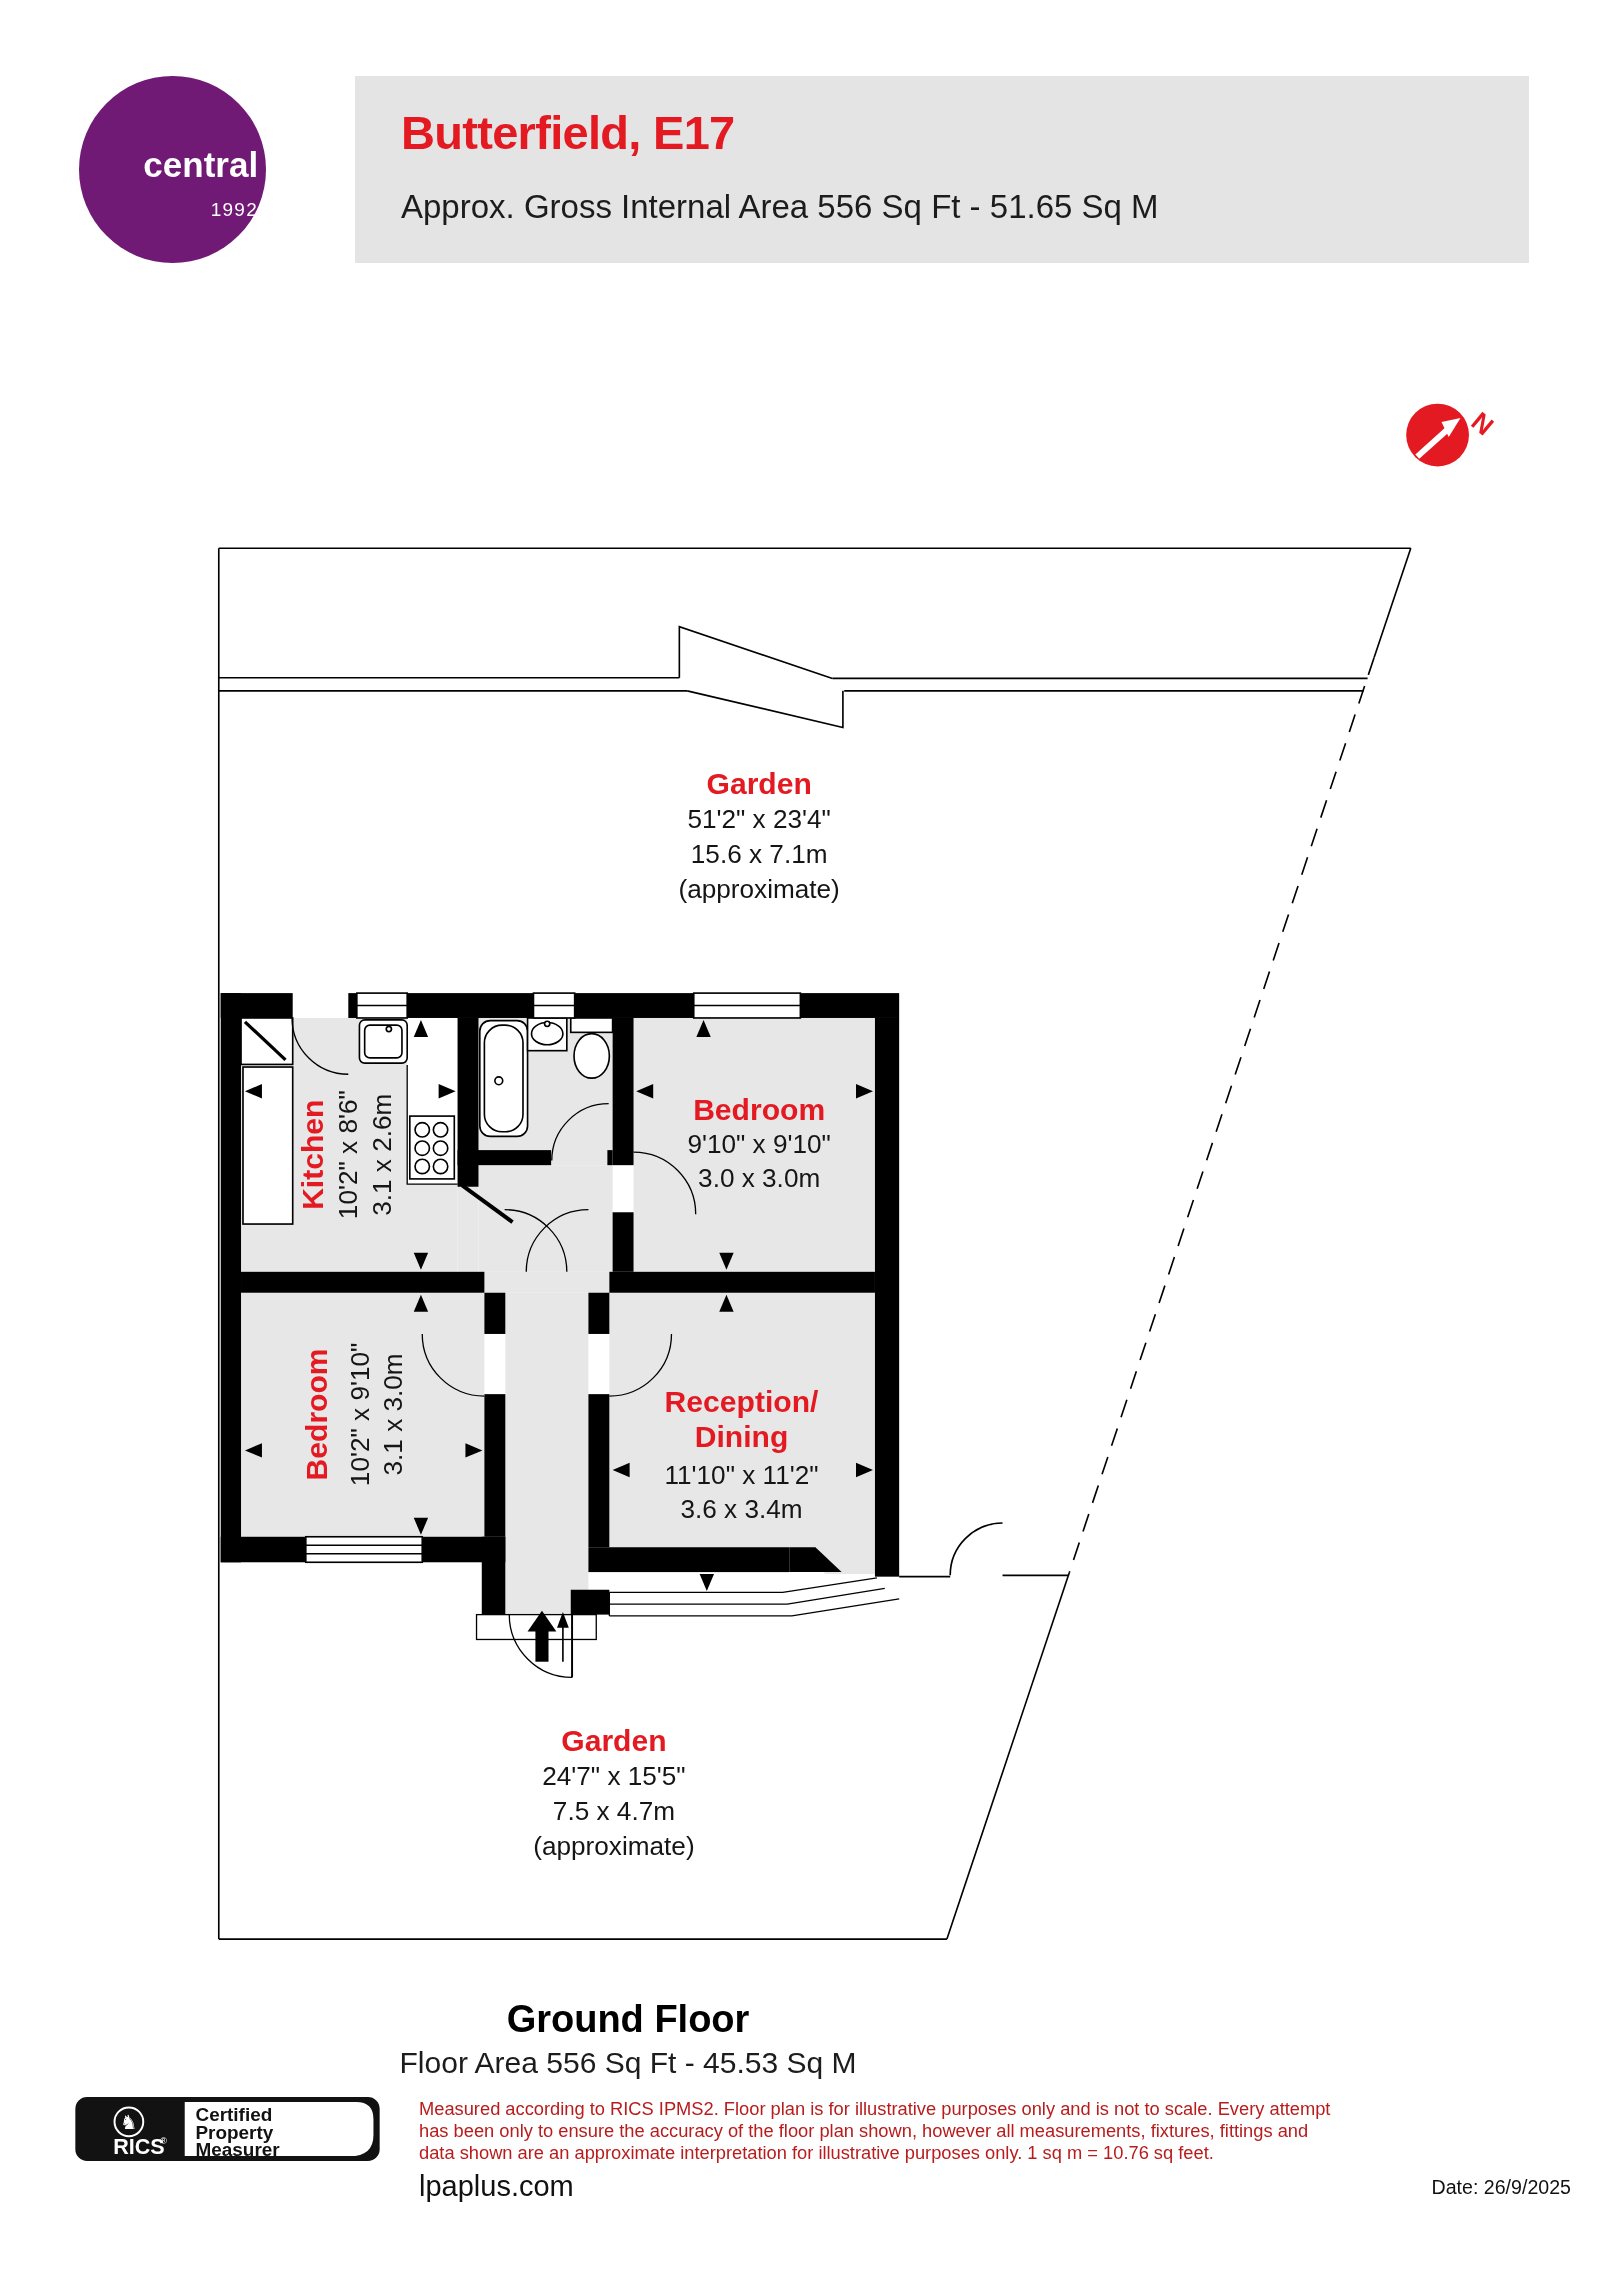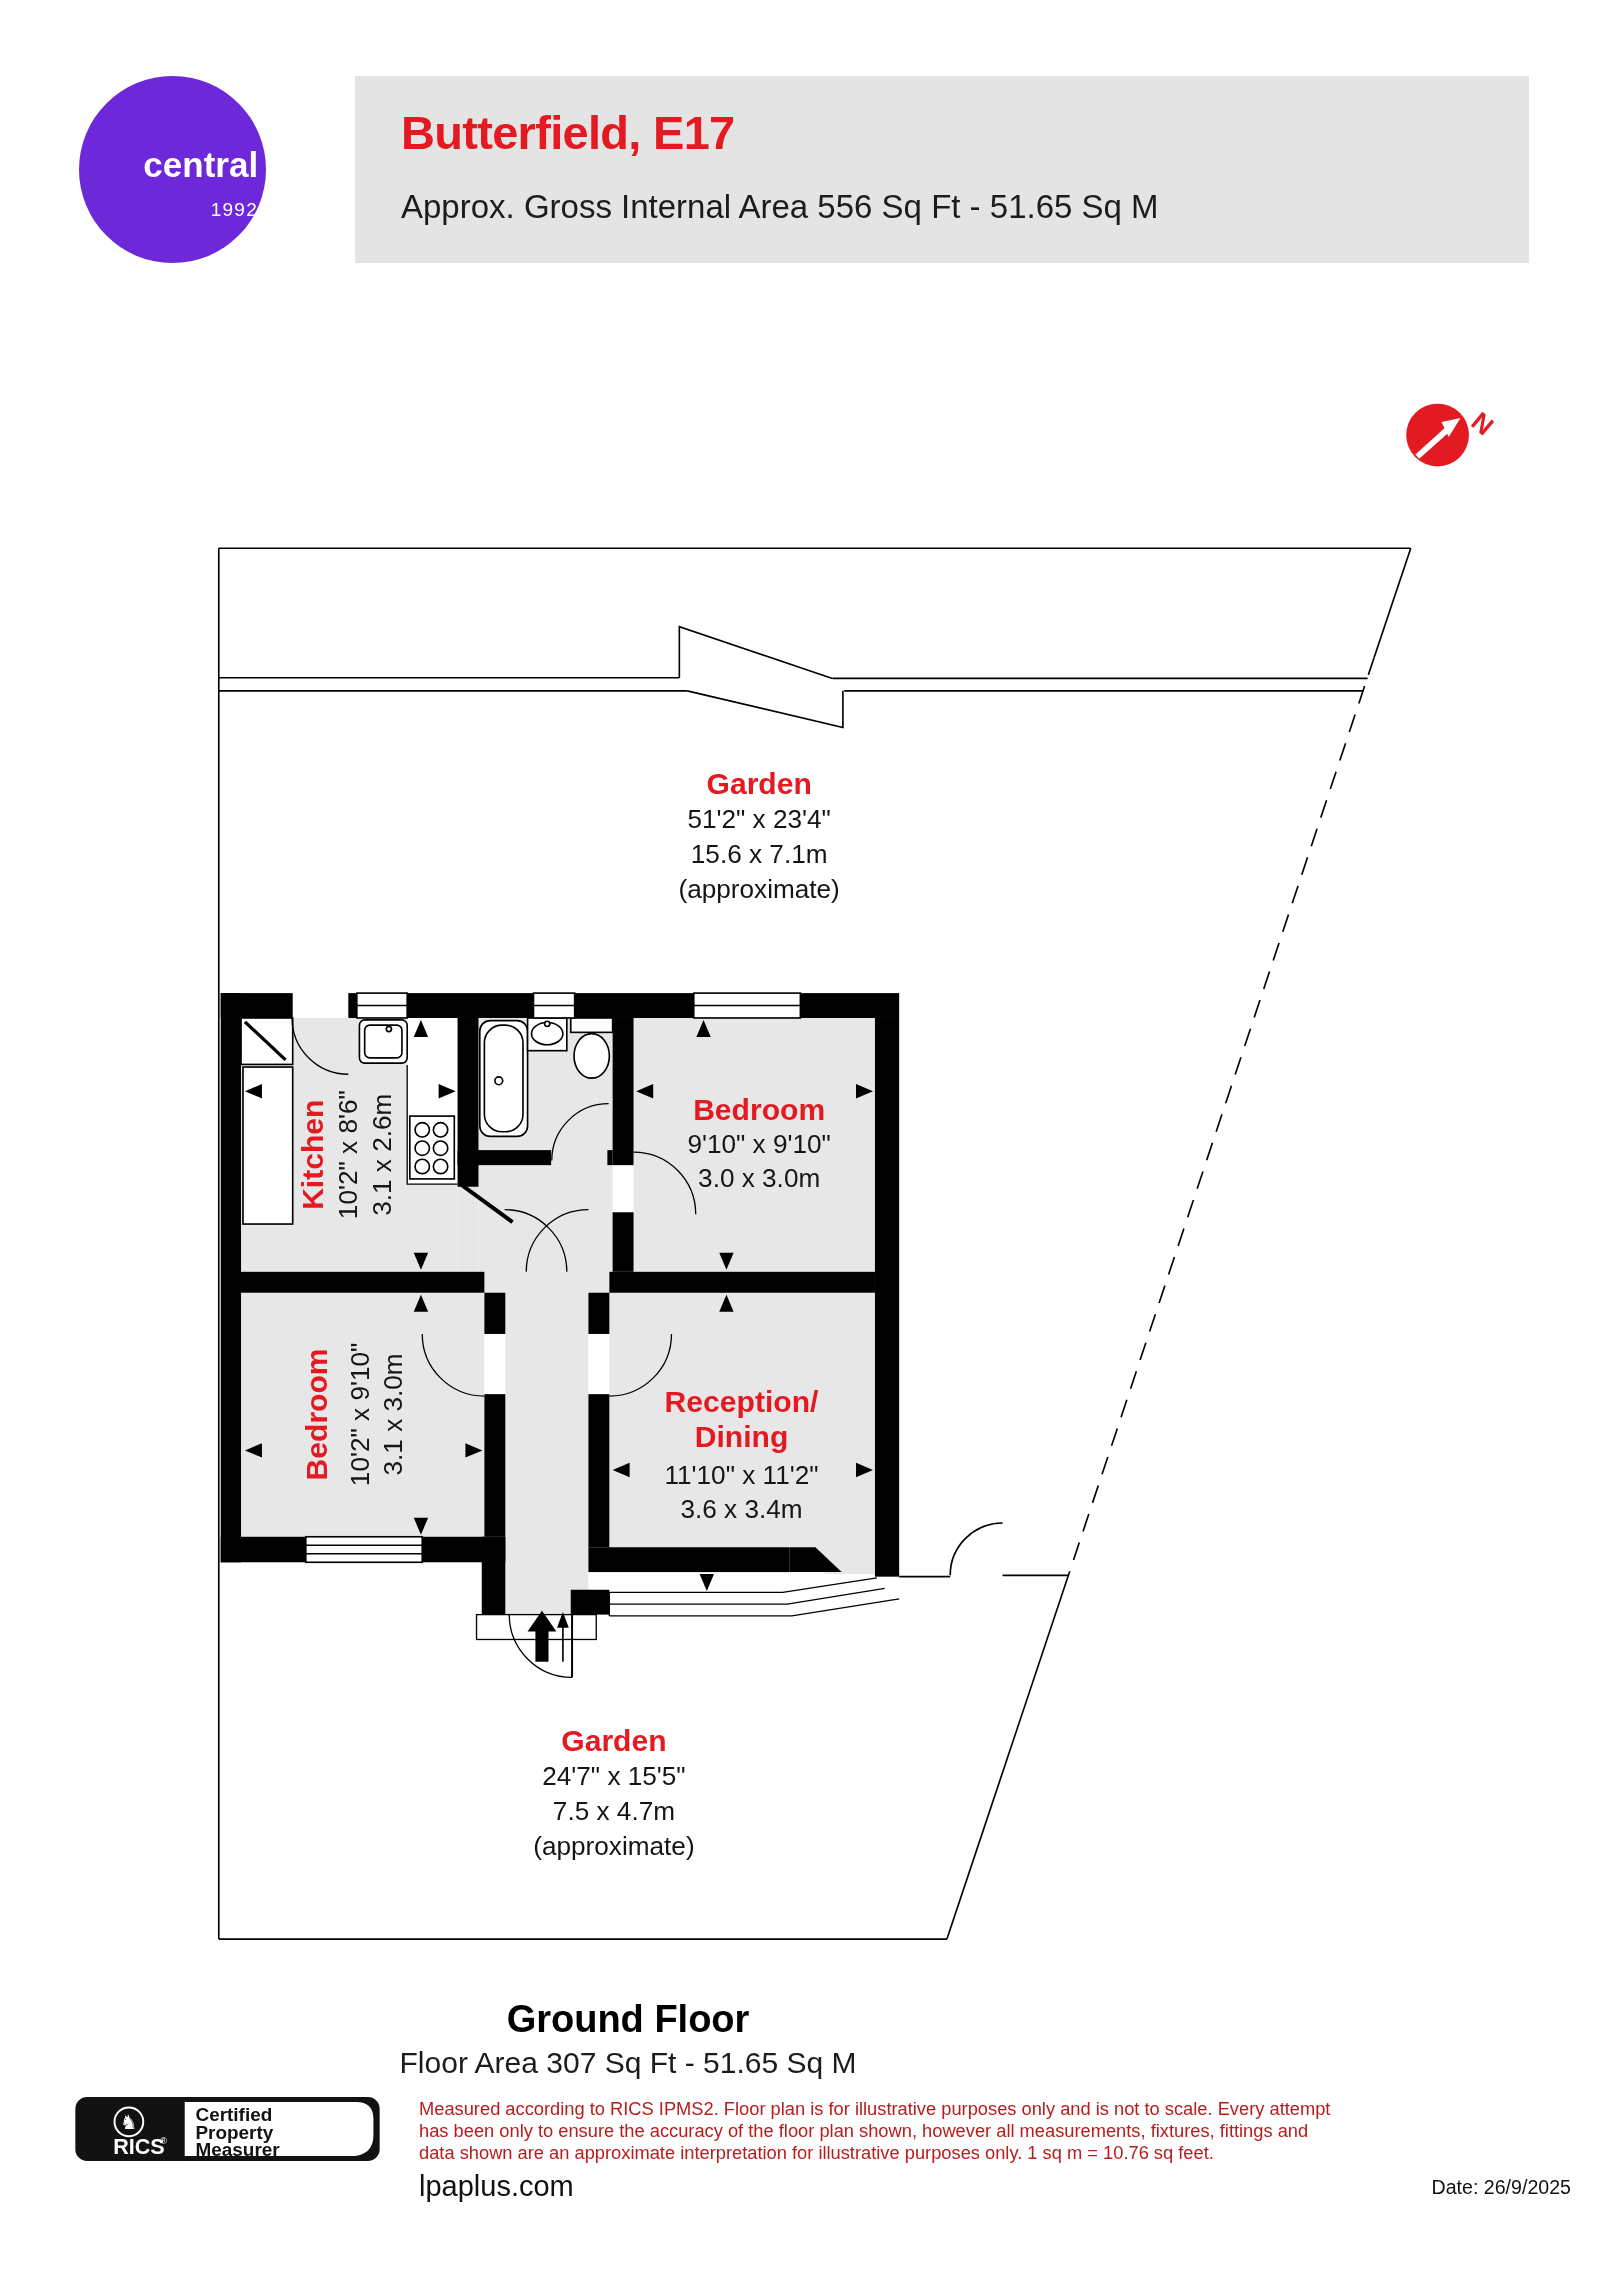--- a/index.html
+++ b/index.html
@@ -1,20 +1,20 @@
 <!DOCTYPE html>
 <html style="font-size:10.5px"><head>
 <meta charset="utf-8">
 <style>
   html,body{margin:0;padding:0;background:#ffffff;}
   .page{position:relative;width:1623px;height:2295px;background:#fff;overflow:hidden;
         font-family:"Liberation Sans",sans-serif;}
   .abs{position:absolute;}
   
-  .logo{left:79px;top:76px;width:187px;height:187px;border-radius:50%;background:#6d28d9;}
+  .logo{left:79px;top:76px;width:187px;height:187px;border-radius:50%;background:#701a75;}
   .logo-inner{position:absolute;right:7.9px;top:71px;text-align:right;color:#fff;line-height:1;}
   .logo-name{font-size:35px;font-weight:bold;letter-spacing:0px;display:block;}
   .logo-year{font-size:19px;display:block;margin-top:18px;letter-spacing:1.3px;}
   .headerbox{left:355px;top:76px;width:1174px;height:187px;background:#e4e4e4;}
   .title{left:401px;top:109px;font-size:47px;font-weight:bold;color:#e41a22;line-height:1;letter-spacing:-0.7px;}
   .subtitle{left:401px;top:190px;font-size:33px;color:#1c1c1c;line-height:1;}
   
   .gf-title{left:301px;top:2000px;width:654px;text-align:center;font-size:38px;font-weight:bold;color:#000;line-height:1;}
   .gf-area{left:301px;top:2048px;width:654px;text-align:center;font-size:30px;color:#1c1c1c;line-height:1;}
   
@@ -247,21 +247,21 @@
 
     <g text-anchor="middle">
       <text x="938" y="2676" class="roomlabel">Garden</text>
       <text x="938" y="2729" class="roomdims">24'7" x 15'5"</text>
       <text x="938" y="2782" class="roomdims">7.5 x 4.7m</text>
       <text x="938" y="2835" class="roomdims">(approximate)</text>
     </g>
   </svg>
 
   <div class="abs gf-title">Ground Floor</div>
-  <div class="abs gf-area">Floor Area 307 Sq Ft - 51.65 Sq M</div>
+  <div class="abs gf-area">Floor Area 556 Sq Ft - 45.53 Sq M</div>
 
   <svg class="abs" style="left:75px;top:2097px;" width="305" height="64" viewBox="0 0 466 98">
     <rect x="0" y="0" width="466" height="98" rx="18" fill="#121212"></rect>
     <path d="M164,4 H430 Q460,4 460,34 V58 Q460,94 420,94 H164 Z" fill="#ffffff" stroke="#121212" stroke-width="7"></path>
     <circle cx="82" cy="38" r="22" fill="none" stroke="#fff" stroke-width="3"></circle>
     <text x="82" y="49" text-anchor="middle" font-size="30" fill="#fff">♞</text>
     <text x="58" y="88" font-size="33" font-weight="bold" fill="#fff">RICS</text>
     <text x="130" y="72" font-size="14" fill="#fff">®</text>
     <text x="184" y="36" font-size="29" font-weight="bold" fill="#121212">Certified</text>
     <text x="184" y="64" font-size="29" font-weight="bold" fill="#121212">Property</text>

